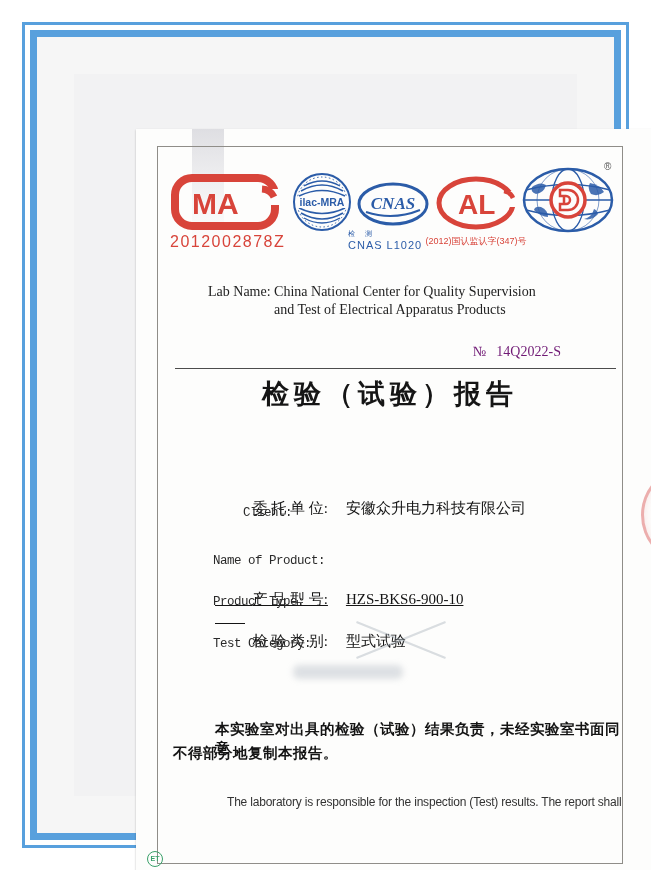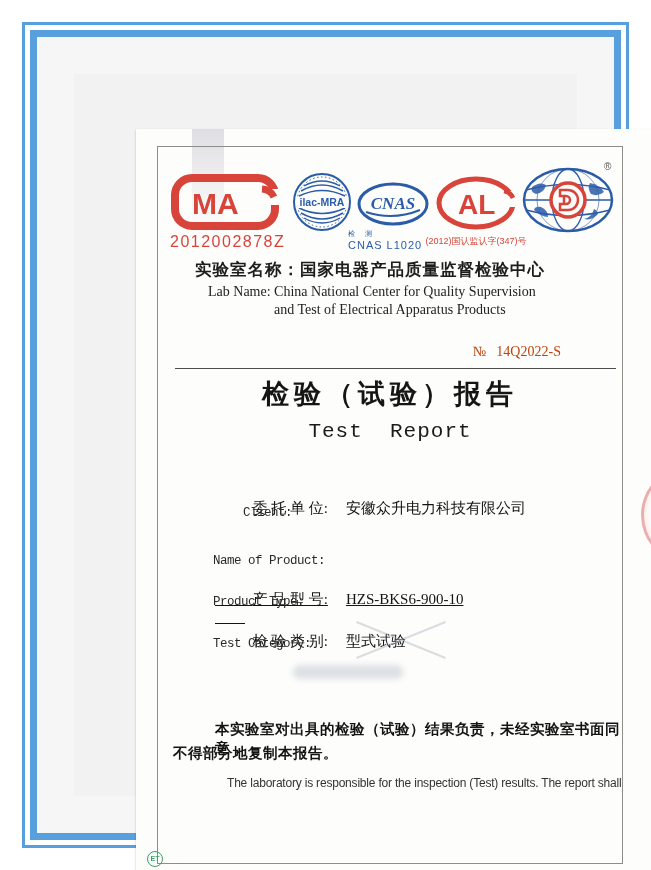--- a/index.html
+++ b/index.html
@@ -38,21 +38,21 @@
   .al-sub{position:absolute;left:258px;top:88px;width:120px;text-align:center;color:#d8443a;
     font-size:9px;font-family:"Liberation Sans",sans-serif;}
   .reg-mark{position:absolute;left:446px;top:14px;font-size:10px;color:#555;
     font-family:"Liberation Sans",sans-serif;}
   
   .lab-cn{position:absolute;left:37px;top:112px;font-size:16.5px;color:#1d1d1d;
     font-weight:600;letter-spacing:1px;}
   .lab-en1{position:absolute;left:50px;top:137px;font-size:14px;color:#222;}
   .lab-en2{position:absolute;left:116px;top:155px;font-size:14px;color:#222;}
   
-  .report-no{position:absolute;left:315px;top:197px;font-size:14px;color:#c2410c;}
+  .report-no{position:absolute;left:315px;top:197px;font-size:14px;color:#701a75;}
   .report-no .no-label{margin-right:10px;}
   .rule{position:absolute;left:17px;top:221px;width:441px;border-top:1.6px solid #4c4c4c;}
   
   .title-cn{position:absolute;left:0;right:0;top:229px;text-align:center;
     font-size:27px;font-weight:700;color:#151515;letter-spacing:5px;}
   .title-en{position:absolute;left:0;right:0;top:273px;text-align:center;
     font-family:"Liberation Mono","DejaVu Sans Mono",monospace;
     font-size:21px;color:#1a1a1a;white-space:pre;letter-spacing:1px;}
   
   .f-cn{position:absolute;font-size:15px;color:#141414;white-space:pre;}
@@ -60,21 +60,21 @@
   .f-en{position:absolute;font-family:"Liberation Mono","DejaVu Sans Mono",monospace;
     font-size:12.5px;color:#2a2a2a;letter-spacing:-0.5px;}
   
   .wm{position:absolute;pointer-events:none;}
   .wm-line{position:absolute;width:96px;height:2px;background:rgba(150,160,172,.35);}
   .wm-blob{position:absolute;width:110px;height:14px;border-radius:6px;
     background:rgba(140,150,165,.28);filter:blur(3px);}
   
   .disc-cn{position:absolute;font-size:14.5px;color:#141414;letter-spacing:.5px;font-weight:bold;}
   .disc-en{position:absolute;font-family:"Liberation Sans","DejaVu Sans",sans-serif;
-    font-size:12px;color:#333;letter-spacing:-.2px;}
+    font-size:12px;color:#333;letter-spacing:-.2px;margin-top:19px;}
   
   .green-mark{
     position:absolute;left:11px;top:722px;width:14px;height:14px;border-radius:50%;
     border:1.5px solid #3aa06a;color:#3aa06a;font-size:7px;line-height:14px;
     text-align:center;font-family:"Liberation Sans",sans-serif;font-weight:700;
   }
   .red-stamp{
     position:absolute;left:505px;top:340px;width:78px;height:86px;border-radius:50%;
     border:3px solid rgba(214,78,78,.45);
     box-shadow:inset 0 0 8px rgba(214,78,78,.15);
@@ -144,31 +144,29 @@
           <path d="M12 22 q8 -6 14 -2 q-2 8 -10 9 q-6 -2 -4 -7 Z" fill="#2b5ca8" opacity=".85"></path>
           <path d="M70 18 q10 2 14 9 q-6 5 -13 2 q-4 -6 -1 -11 Z" fill="#2b5ca8" opacity=".85"></path>
           <path d="M14 45 q7 7 14 7 q0 -7 -7 -10 q-6 -1 -7 3 Z" fill="#2b5ca8" opacity=".85"></path>
           <path d="M74 44 q-2 8 -10 10 q8 2 14 -5 q-1 -4 -4 -5 Z" fill="#2b5ca8" opacity=".85"></path>
           <circle cx="48" cy="35" r="17" fill="#fdfdfc" stroke="#d8443a" stroke-width="3.5"></circle>
           <path d="M40 25 h8 a4 4 0 0 1 0 20 h-8 v-6 h6 a3 3 0 0 0 0 -8 h-6 Z" fill="none" stroke="#d8443a" stroke-width="2.5"></path>
           <path d="M44 30 v10" stroke="#d8443a" stroke-width="2.5"></path>
         </svg>
         <div class="reg-mark">®</div>
 
-        <div class="lab-cn">实验室名称：国家电器产品质量监督检验中心</div>
         <div class="lab-en1">Lab Name:   China National Center for Quality Supervision</div>
         <div class="lab-en2">and Test of Electrical Apparatus Products</div>
 
         <div class="report-no">
           <span class="no-label">№</span><span>14Q2022-S</span>
         </div>
         <div class="rule"></div>
 
         <div class="title-cn">检验（试验）报告</div>
-        <div class="title-en">Test  Report</div>
 
         <div class="f-cn" style="left:57px;top:335px;">
           <span>委 托 单 位:</span><span class="val">安徽众升电力科技有限公司</span>
         </div>
         <div class="f-en" style="left:85px;top:359px;">Client:</div>
 
         <div class="f-en" style="left:55px;top:407px;">Name of Product:</div>
 
         <div class="f-cn" style="left:57px;top:426px;text-decoration:underline;">
           <span>产 品 型 号:</span><span class="val">HZS-BKS6-900-10</span>

